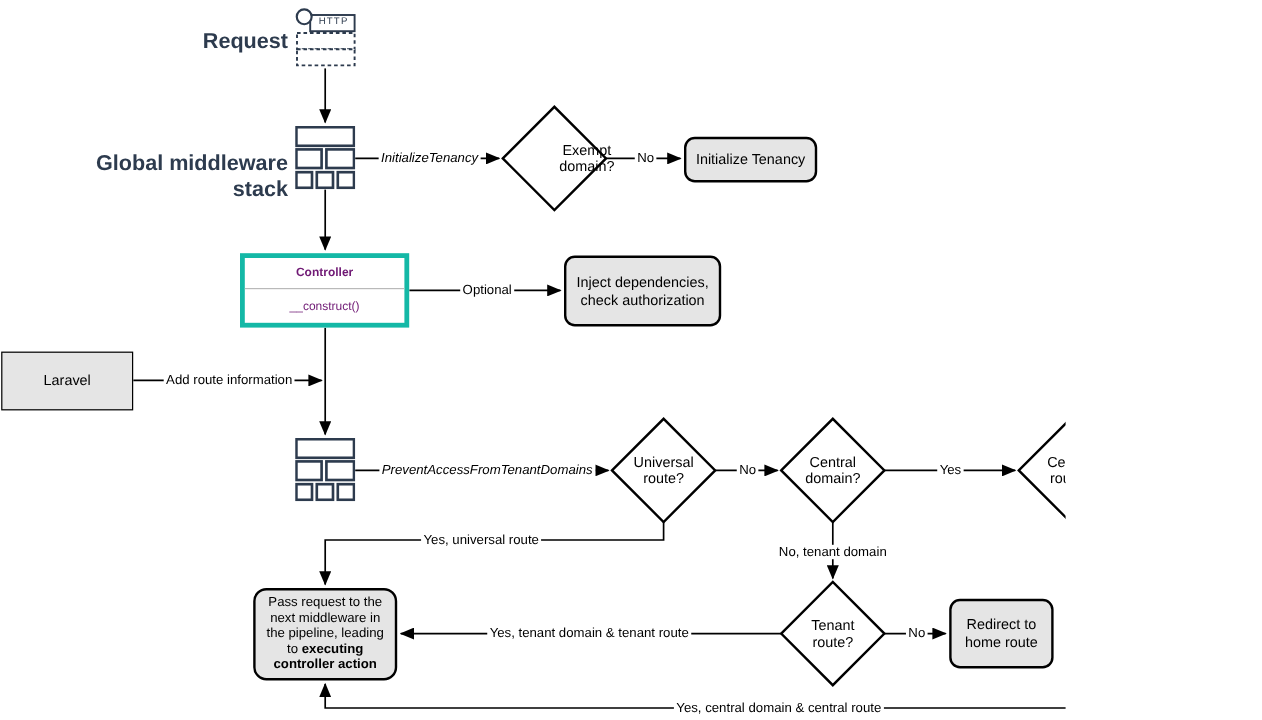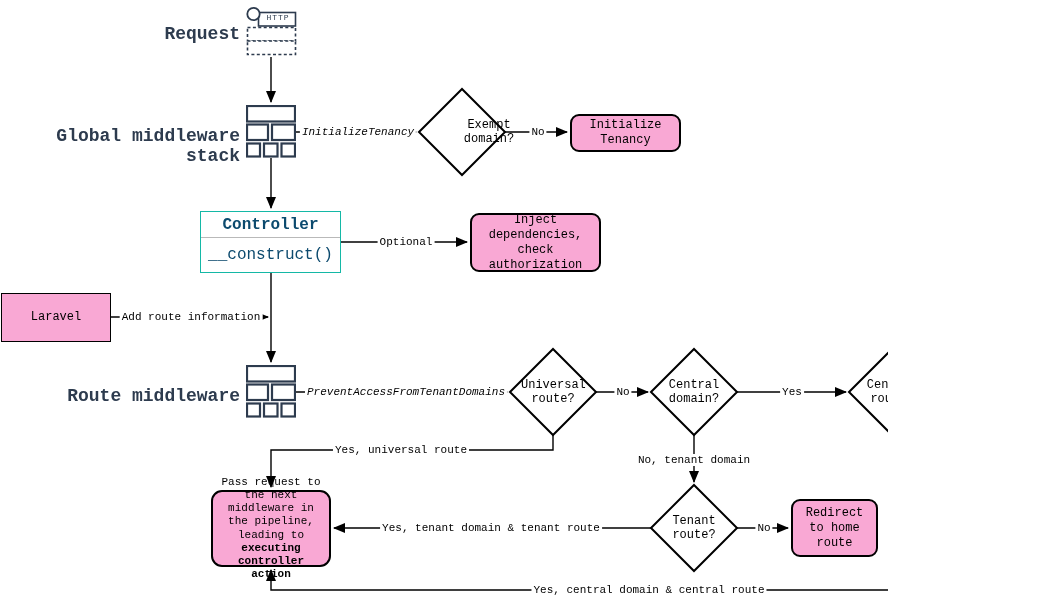--- a/index.html
+++ b/index.html
@@ -1,36 +1,36 @@
 <!DOCTYPE html>
 <html><head>
 <meta charset="utf-8">
 <style>
   html,body { margin:0; padding:0; background:#ffffff; }
   #canvas {
     position:relative; width:888px; height:600px; background:#ffffff;
-    font-family:Liberation Mono, monospace; overflow:hidden;
+    font-family:Liberation Sans, sans-serif; overflow:hidden;
   }
   #edges-layer { position:absolute; left:0; top:0; z-index:1; }
   .edge { stroke:#000; stroke-width:1.4; fill:none; }
   .decision { fill:#fff; stroke:#000; stroke-width:2; }
   .icon-shape { fill:#fff; stroke:#2d3b4e; }
 
   .box {
     position:absolute; box-sizing:border-box; z-index:2;
-    background:#f9a8d4; border:2px solid #000; border-radius:9px;
+    background:#e5e5e5; border:2px solid #000; border-radius:9px;
     display:flex; align-items:center; justify-content:center;
     text-align:center; font-size:12px; color:#000; line-height:1.25; padding:2px;
   }
   .plain { border-width:1px; border-radius:0; }
 
   .uml {
     position:absolute; box-sizing:border-box; z-index:2;
-    background:#fff; border:1px solid #14b8a6;
-    display:flex; flex-direction:column; font-size:16px; color:#0c4a6e;
+    background:#fff; border:4px solid #14b8a6;
+    display:flex; flex-direction:column; font-size:10px; color:#701a75;
   }
   .uml .uml-title {
     height:25px; display:flex; align-items:center; justify-content:center;
     font-weight:bold; border-bottom:1px solid #b9b9b9;
   }
   .uml .uml-body { flex:1; display:flex; align-items:center; justify-content:center; }
 
   .dlabel {
     position:absolute; z-index:2; transform:translate(-50%,-50%);
     text-align:center; font-size:12px; color:#000; line-height:1.18;
@@ -136,21 +136,20 @@
       <g class="icon-shape" stroke-width="2.2">
         <rect x="1" y="1" width="48" height="15.5"></rect>
         <rect x="1" y="19.5" width="21" height="15.5"></rect>
         <rect x="26" y="19.5" width="23" height="15.5"></rect>
         <rect x="1" y="38.5" width="13" height="13"></rect>
         <rect x="18" y="38.5" width="13.5" height="13"></rect>
         <rect x="35.5" y="38.5" width="13.5" height="13"></rect>
       </g>
     </svg>
   </div>
-  <div class="nlabel" style="left:40px; top:386px;">Route middleware</div>
 
   <div class="dlabel" style="left:553px; top:392px; width:64px;">Universal route?</div>
   <div class="dlabel" style="left:694px; top:392px; width:56px;">Central domain?</div>
   <div class="dlabel" style="left:892px; top:392px; width:56px;">Central route?</div>
   <div class="dlabel" style="left:694px; top:528px; width:46px;">Tenant route?</div>
 
   <div class="box" style="left:990px; top:370px; width:60px; height:45px;">
     <span>404</span>
   </div>
 

